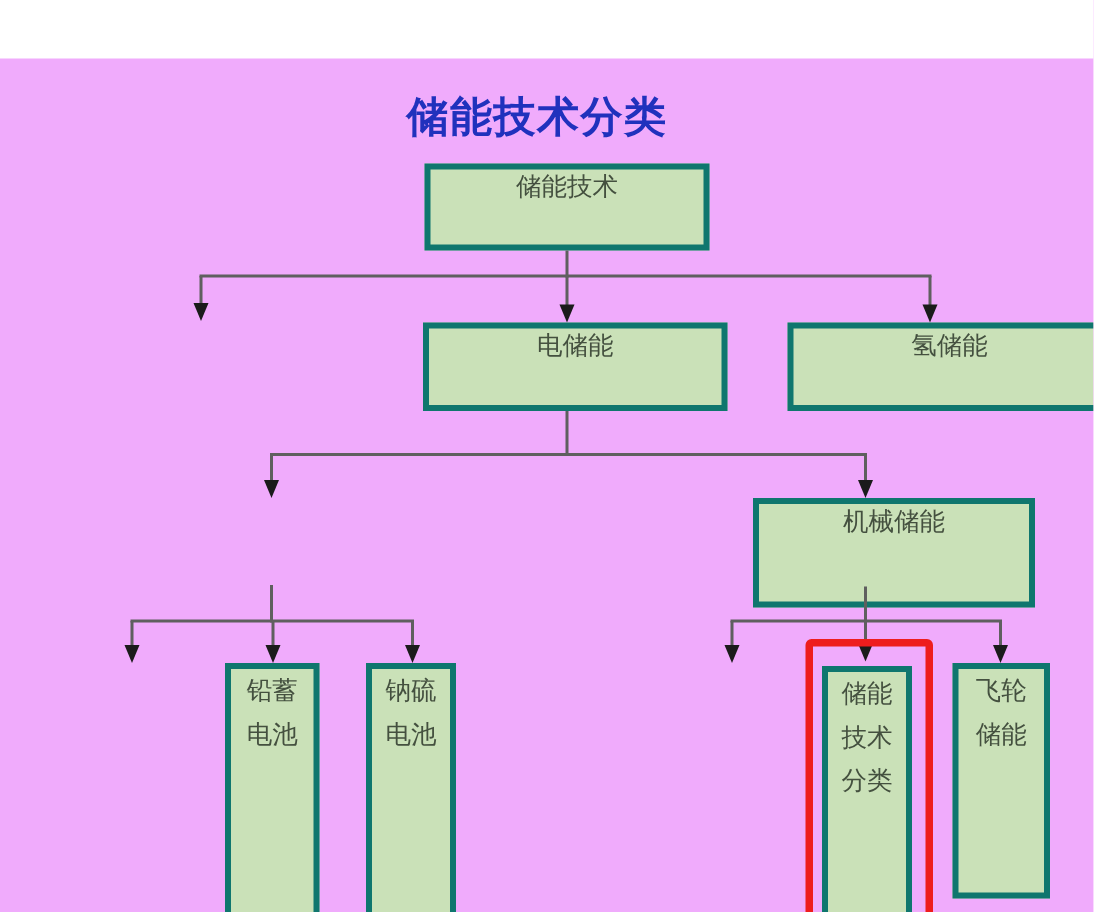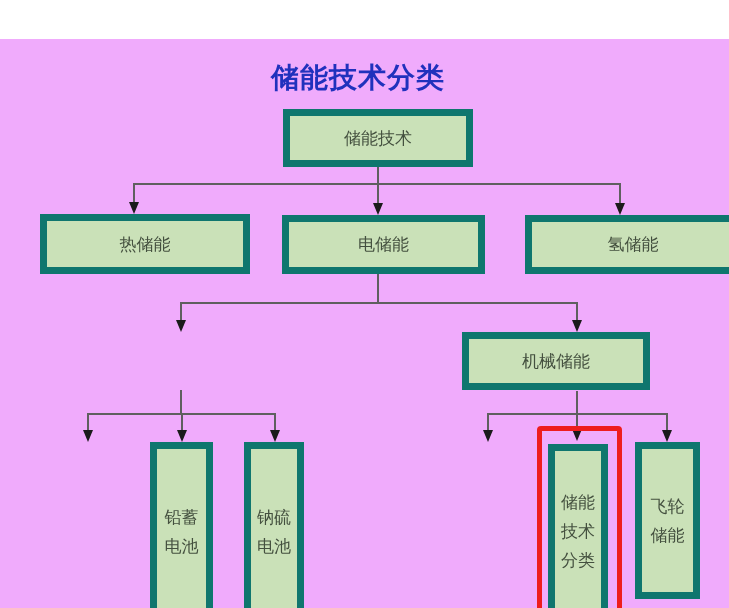--- a/index.html
+++ b/index.html
@@ -7,22 +7,22 @@
     position:relative;width:729px;height:608px;background:#f0abfc;overflow:hidden;
     font-family:"Liberation Sans",sans-serif;
     margin-top:39px;
   }
   .title{
     position:absolute;left:0;top:20px;width:716px;margin:0;text-align:center;
     font-size:28px;font-weight:bold;color:#2031bd;letter-spacing:1px;
     font-family:"Liberation Sans",sans-serif;
   }
   .node{
-    position:absolute;background:#cae1b8;border:7px solid #0f766e;box-sizing:border-box;
-    display:flex;align-items:center;justify-content:center;
+    position:absolute;background:#cae1b8;border:4px solid #0f766e;box-sizing:border-box;
+    display:flex;justify-content:center;
     color:#44503f;font-size:17px;z-index:1;
     font-family:"Liberation Serif",serif;
   }
   .leaf .wrap{
     width:38px;text-align:center;line-height:29px;word-break:break-all;
   }
   .link{
     color:#2a4f9e;border-bottom:2px solid #35b4d3;padding-bottom:0px;cursor:pointer;
   }
   .hline{position:absolute;height:2px;background:#5f5f5f;z-index:2;}
@@ -41,31 +41,28 @@
 <body>
 
 <div class="canvas">
 
   <h1 class="title">储能技术分类</h1>
 
   <div class="node" style="left:283px;top:70px;width:190px;height:58px">
     <span>储能技术</span>
   </div>
 
-  <div class="node" style="left:40px;top:175px;width:210px;height:60px">
-    <span>热储能</span>
-  </div>
   <div class="node" style="left:282px;top:176px;width:203px;height:59px">
     <span>电储能</span>
   </div>
   <div class="node" style="left:525px;top:176px;width:216px;height:59px">
     <span>氢储能</span>
   </div>
 
-  <div class="node" style="left:462px;top:293px;width:188px;height:58px">
+  <div class="node" style="left:502px;top:293px;width:188px;height:73px">
     <span>机械储能</span>
   </div>
 
   <div class="node leaf" style="left:150px;top:403px;width:63px;height:179px">
     <div class="wrap">铅蓄电池</div>
   </div>
   <div class="node leaf" style="left:244px;top:403px;width:60px;height:179px">
     <div class="wrap">钠硫电池</div>
   </div>
 

